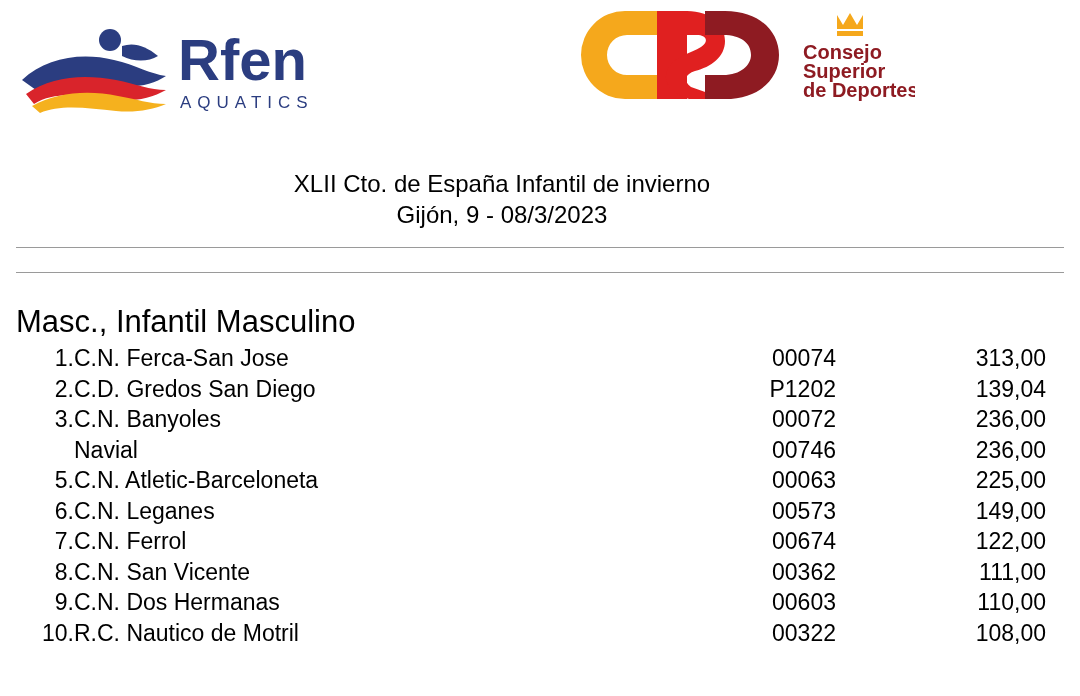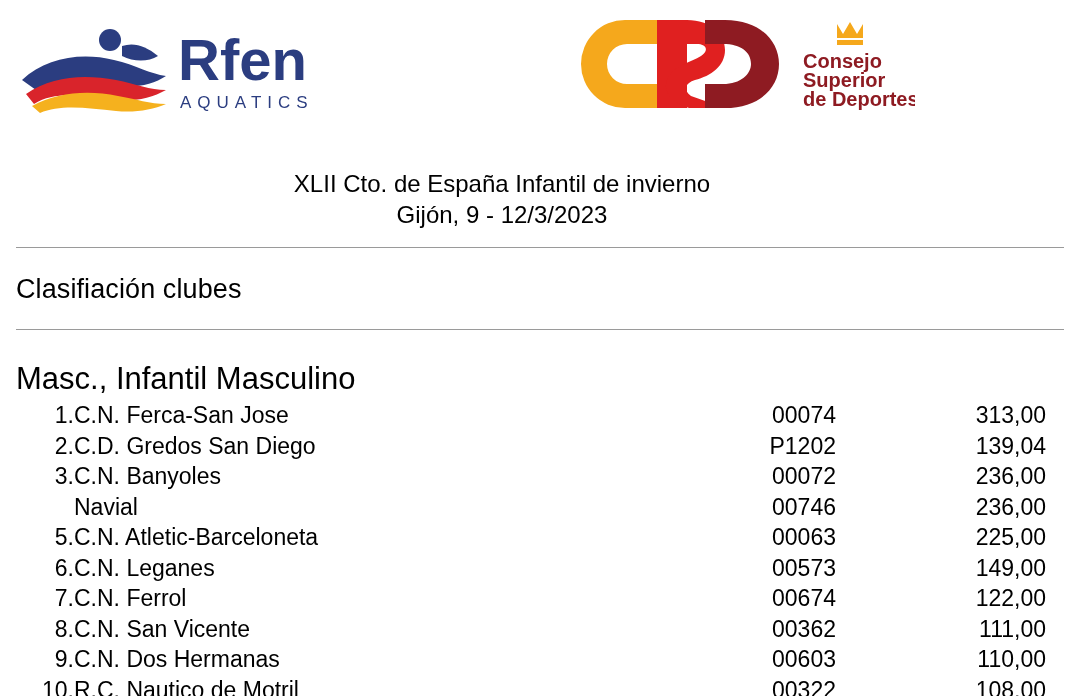--- a/index.html
+++ b/index.html
@@ -33,21 +33,21 @@
     position: absolute;
     left: 18px;
     top: 18px;
     width: 340px;
     height: 95px;
   }
 
   .csd-logo {
     position: absolute;
     left: 565px;
-    top: 14px;
+    top: 5px;
     width: 350px;
     height: 104px;
   }
 
   
   .event-title {
     text-align: center;
     font-size: 24px;
     line-height: 31px;
     margin-top: 38px;
@@ -150,26 +150,25 @@
 
         <text x="238" y="54" font-family="Liberation Sans, sans-serif" font-size="20" font-weight="bold" fill="#8e1b22">Consejo</text>
         <text x="238" y="73" font-family="Liberation Sans, sans-serif" font-size="20" font-weight="bold" fill="#8e1b22">Superior</text>
         <text x="238" y="92" font-family="Liberation Sans, sans-serif" font-size="20" font-weight="bold" fill="#8e1b22">de Deportes</text>
       </svg>
     </div>
   </div>
 
   <div class="event-title">
     <div>XLII Cto. de España Infantil de invierno</div>
-    <div>Gijón, 9 - 12/3/2023</div>
+    <div>Gijón, 9 - 08/3/2023</div>
   </div>
 
   <hr class="rule">
 
-  <div class="section-title">Clasifiación clubes</div>
 
   <hr class="rule2">
 
   <div class="category">Masc., Infantil Masculino</div>
 
   <table class="results">
     <tbody>
       <tr>
         <td class="rank">1.</td>
         <td class="club">C.N. Ferca-San Jose</td>

